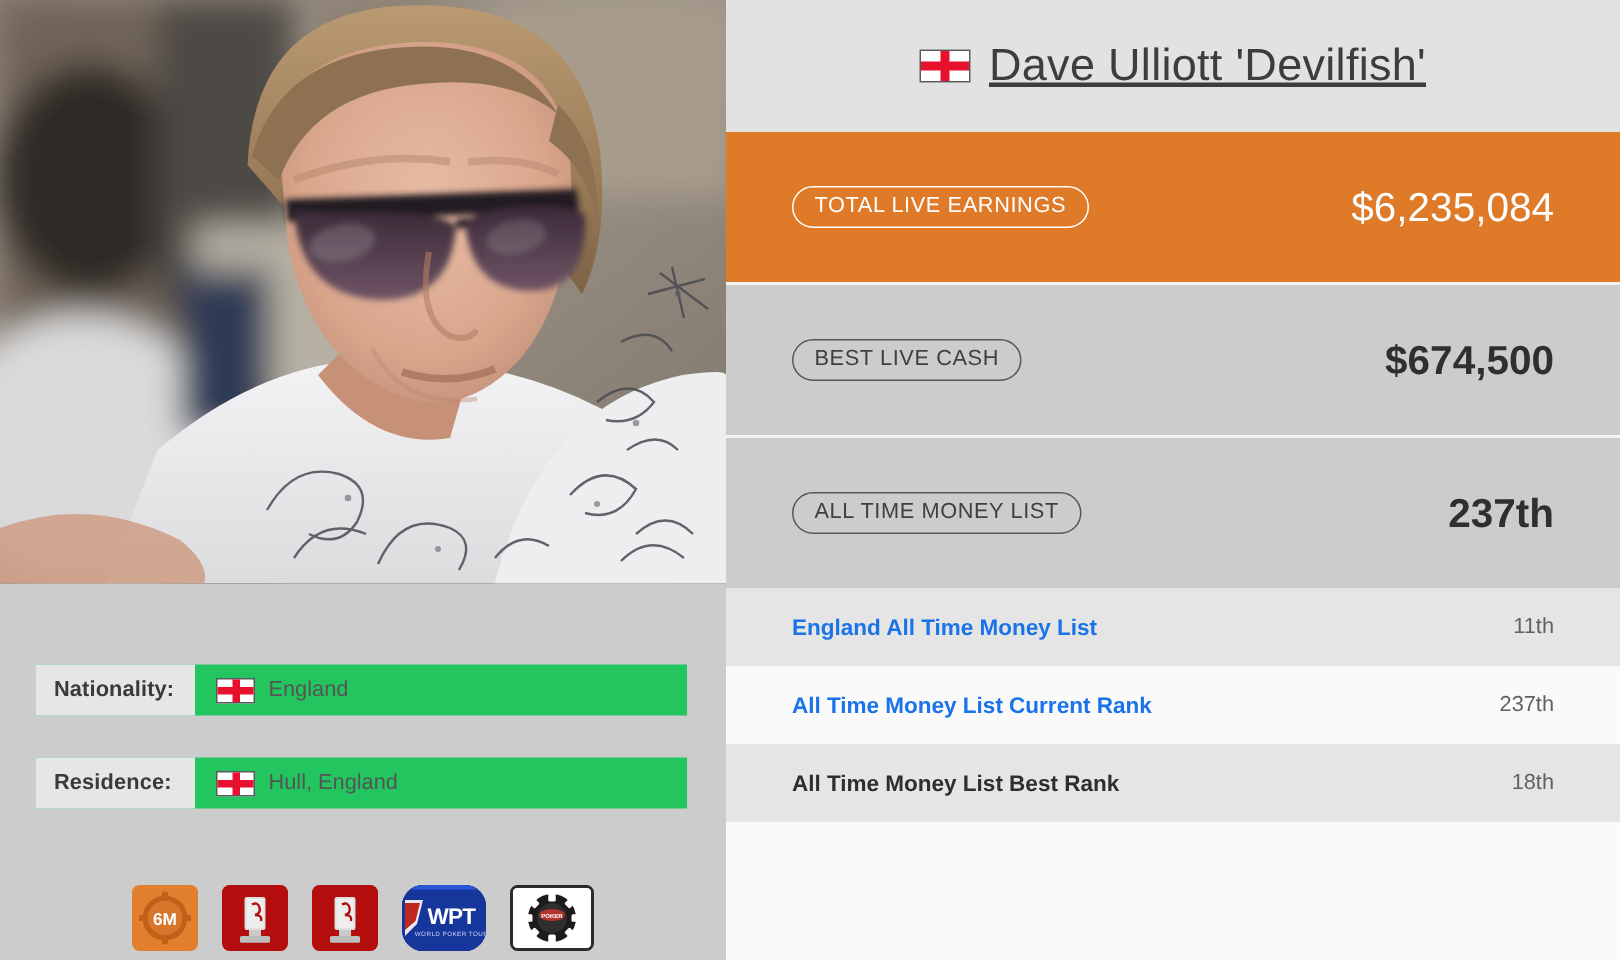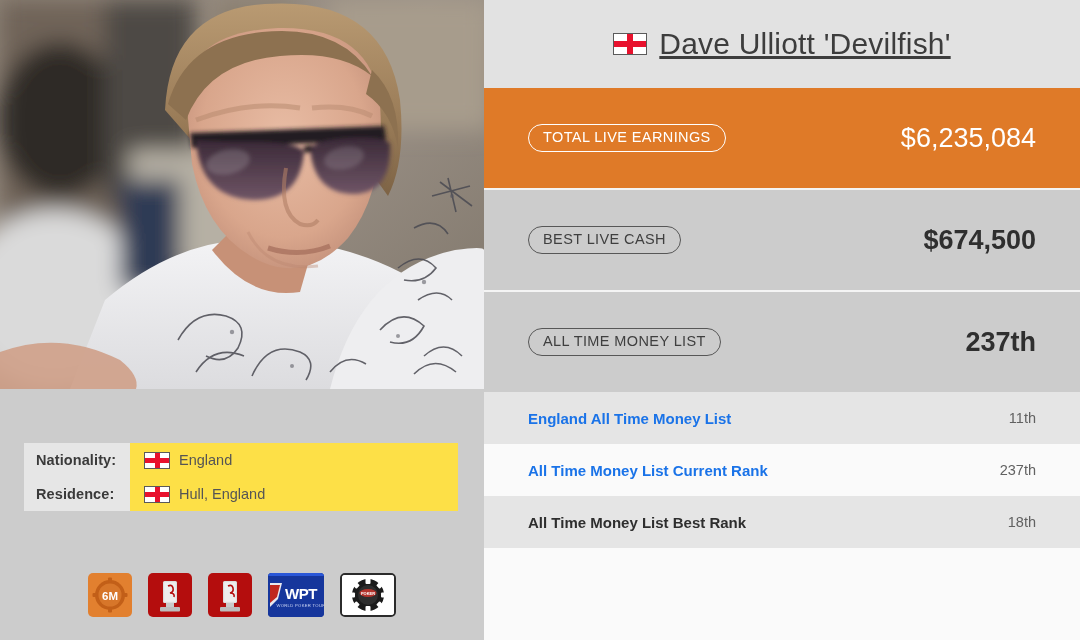--- a/index.html
+++ b/index.html
@@ -41,22 +41,22 @@
   .info-table {
     position: absolute;
     left: 24px;
     top: 443px;
     width: 434px;
   }
   .info-row {
     display: flex;
     align-items: stretch;
     height: 34px;
-    margin-bottom: 0;
-    background: #fde047;
+    margin-bottom: 28px;
+    background: #22c55e;
   }
   .info-label {
     width: 106px;
     flex: 0 0 106px;
     background: #e6e6e6;
     display: flex;
     align-items: center;
     padding-left: 12px;
     box-sizing: border-box;
     font-size: 14.5px;
@@ -105,21 +105,21 @@
     background: #e8112d;
   }
   .flag.big { width: 34px; height: 22px; }
   .flag.big::before { height: 6px; margin-top: -3px; }
   .flag.big::after { width: 6px; margin-left: -3px; }
 
   
   .badges {
     position: absolute;
     left: 88px;
-    top: 573px;
+    top: 590px;
     display: flex;
     gap: 16px;
   }
   .badge {
     width: 44px;
     height: 44px;
     border-radius: 5px;
     position: relative;
     overflow: hidden;
     display: flex;
@@ -357,21 +357,21 @@
       <div class="badge badge-red">
         <svg width="44" height="44" viewBox="0 0 44 44">
           <rect x="15" y="8" width="14" height="22" rx="1.5" fill="#dcdcdc"></rect>
           <rect x="16.2" y="9.2" width="11.6" height="19.6" fill="#eeeeee"></rect>
           <path d="M20 13 q4-2 5 2 q1 4-3 5 q5 0 4 4" stroke="#b40d0d" stroke-width="1.6" fill="none"></path>
           <rect x="18" y="30" width="8" height="4" fill="#c9c9c9"></rect>
           <rect x="12" y="34" width="20" height="4.5" rx="1" fill="#bdbdbd"></rect>
         </svg>
       </div>
 
-      <div class="badge badge-wpt" style="width:56px;">
+      <div class="badge badge-wpt" style="width:56px;border-radius:14px;">
         <svg width="56" height="44" viewBox="0 0 56 44">
           <rect width="56" height="44" fill="#16369c"></rect>
           <rect y="0" width="56" height="3" fill="#2a57d8"></rect>
           <path d="M2 10 L14 10 L10 26 L2 34 Z" fill="#e8e8ee"></path>
           <path d="M2 12 L12 12 L9 24 L2 30 Z" fill="#c0271e"></path>
           <text x="33" y="26" font-family="Liberation Sans, sans-serif" font-size="15" font-weight="bold" fill="#ffffff" text-anchor="middle" letter-spacing="-0.5">WPT</text>
           <text x="33" y="34" font-family="Liberation Sans, sans-serif" font-size="4.2" fill="#cfd8f5" text-anchor="middle" letter-spacing="0.3">WORLD POKER TOUR</text>
         </svg>
       </div>
 

